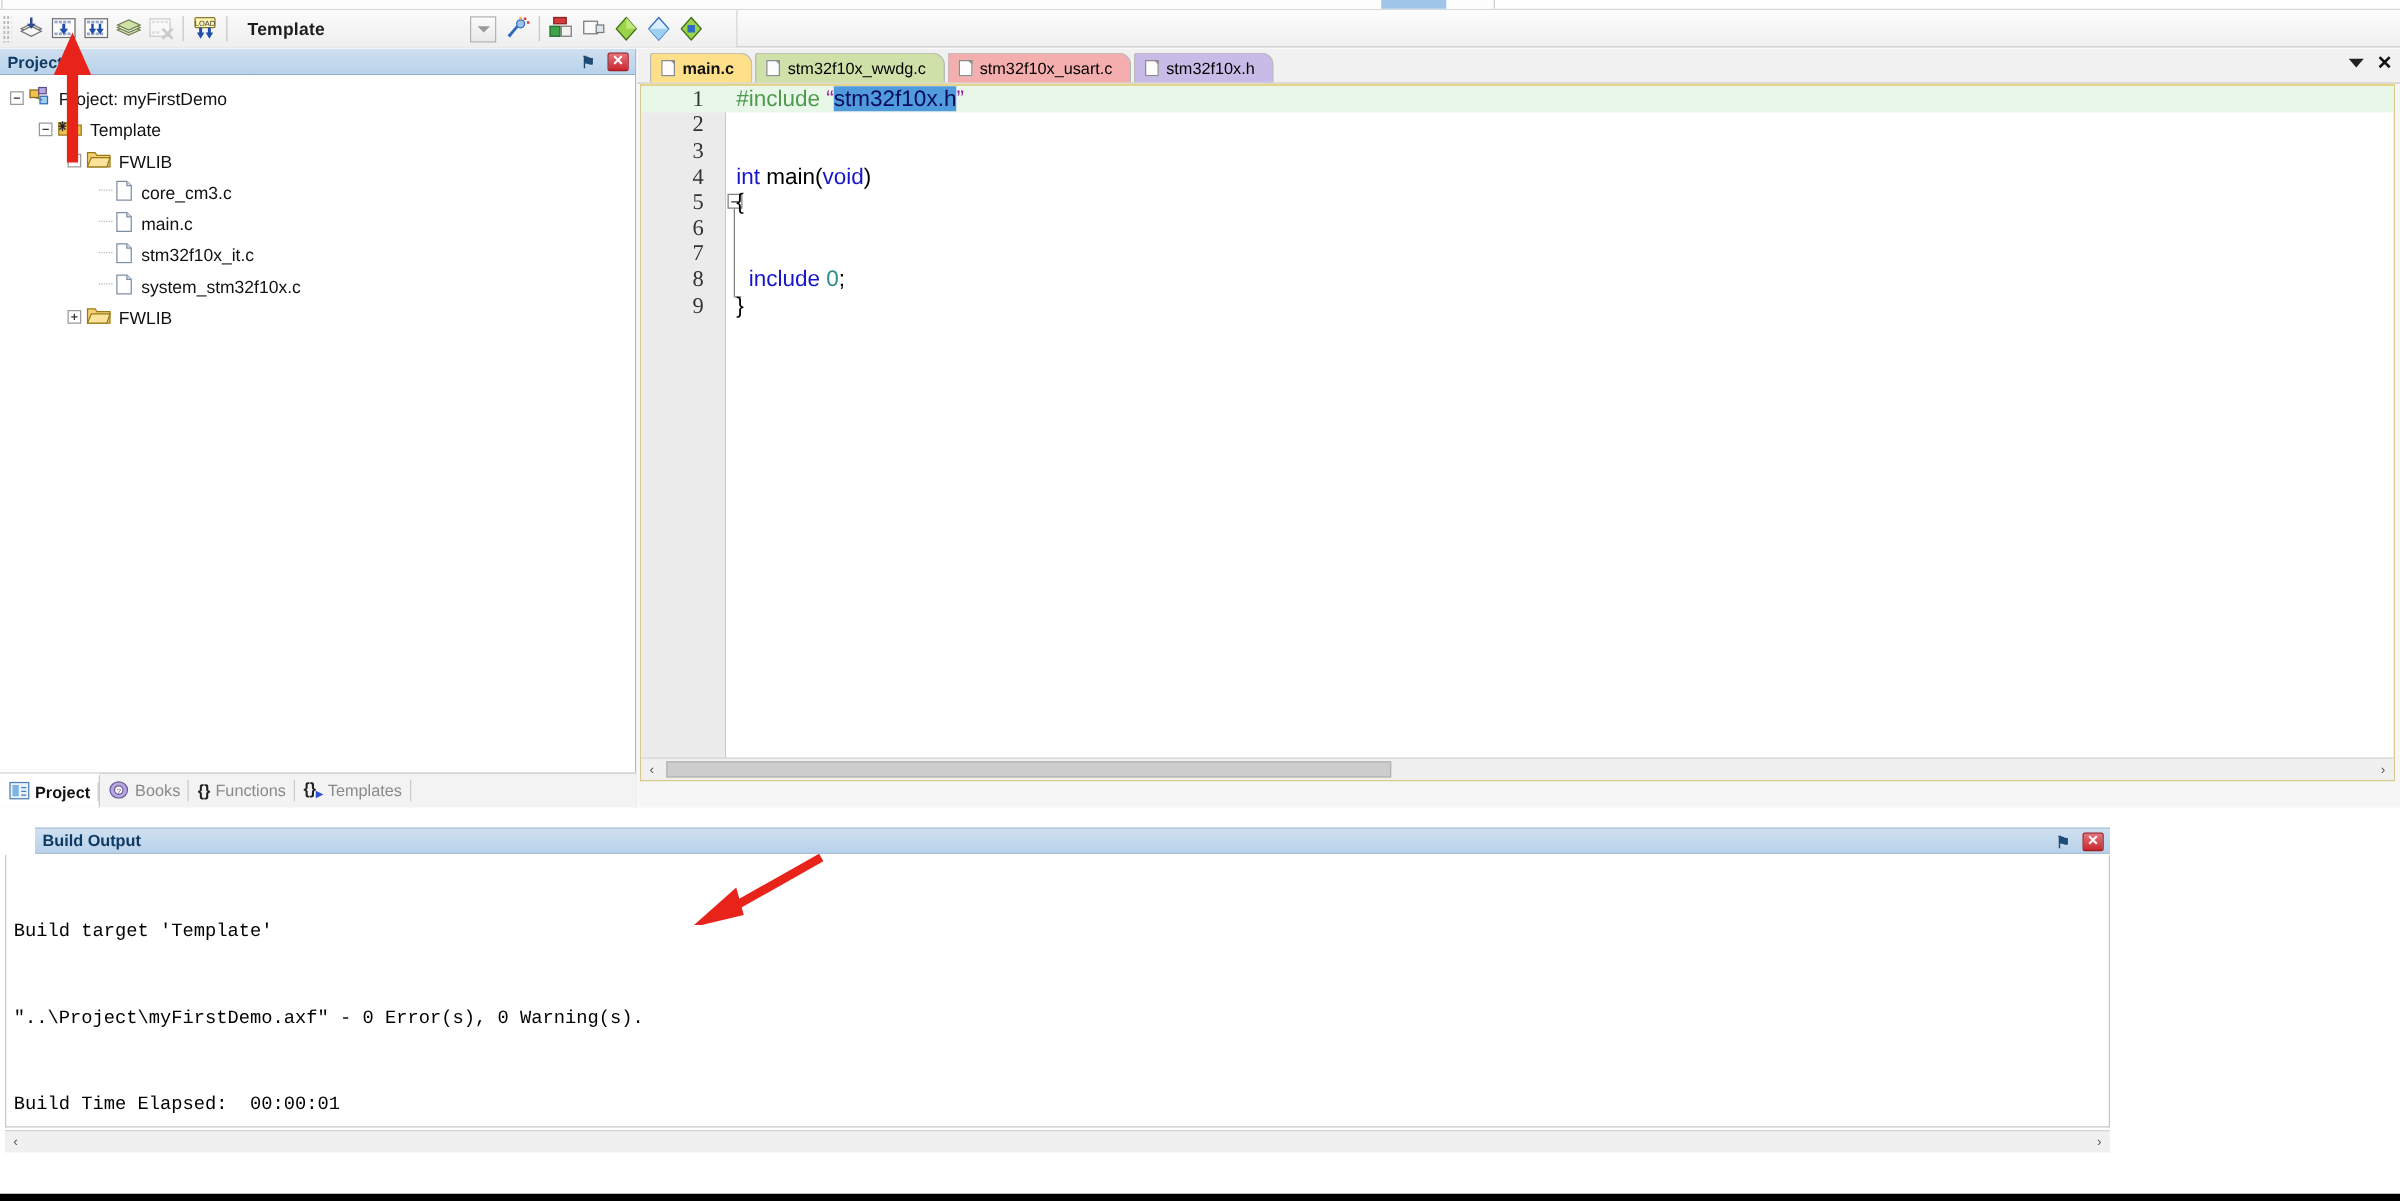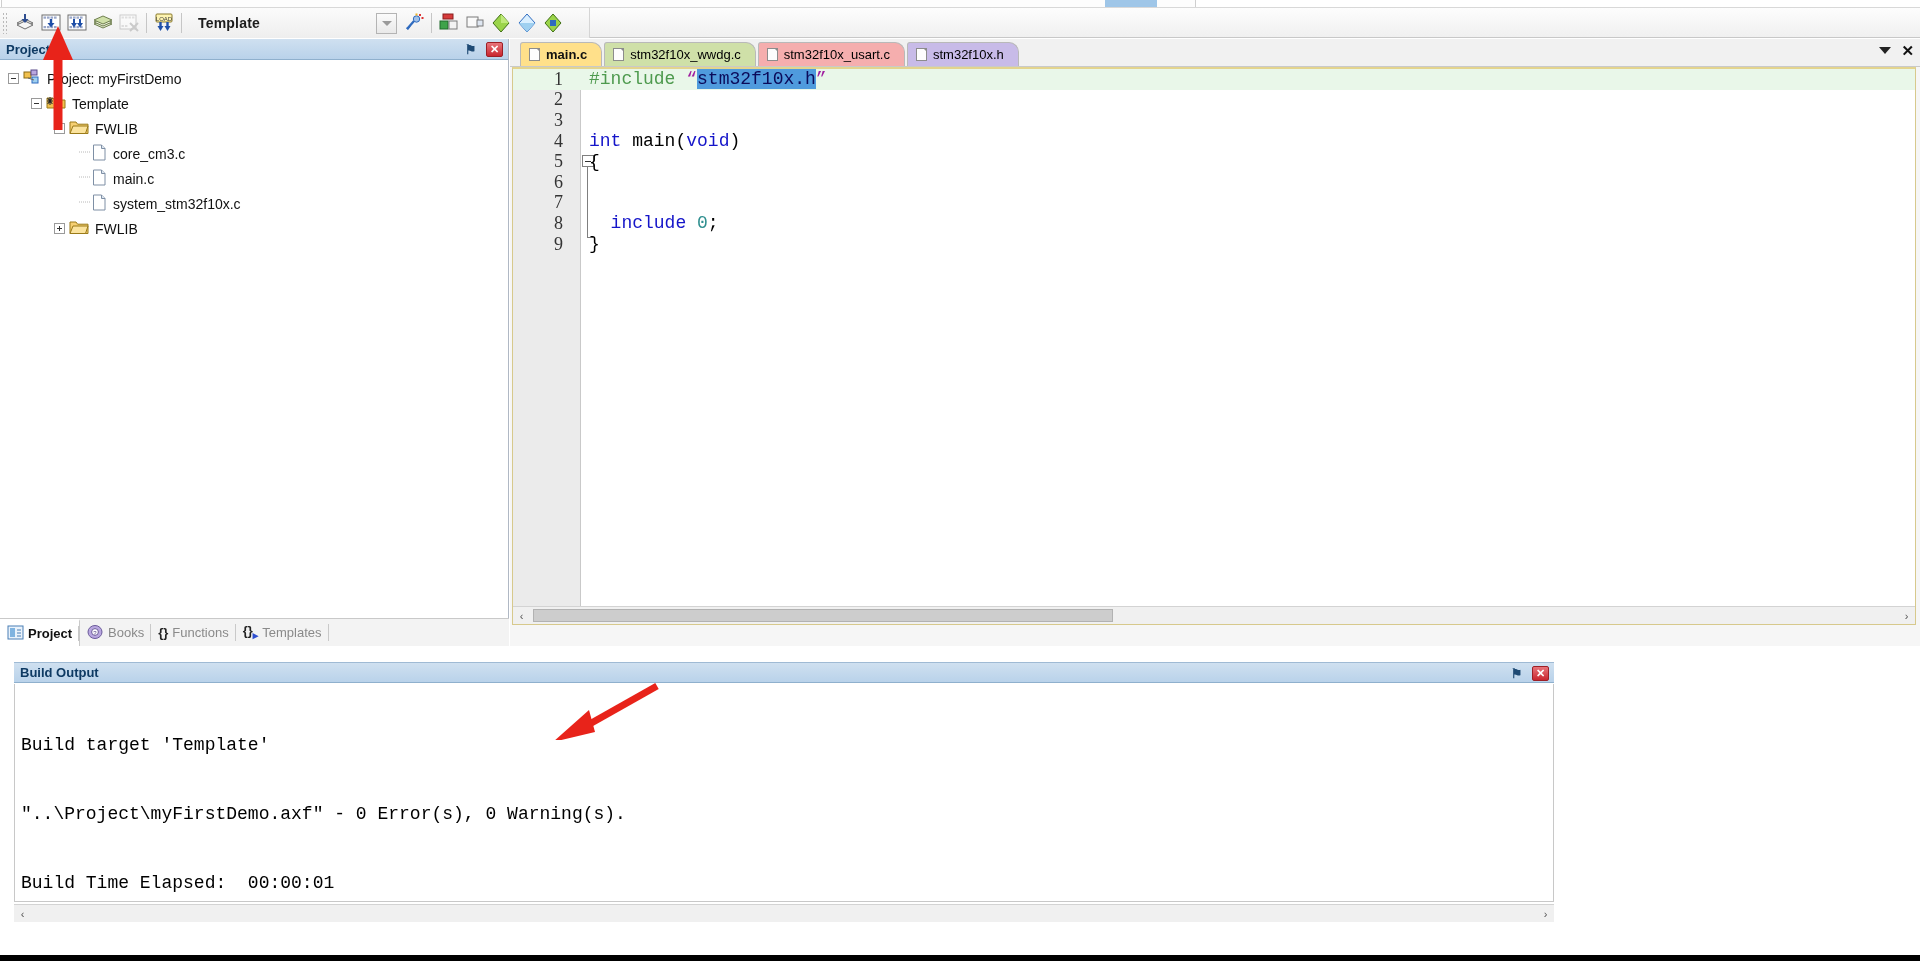--- a/index.html
+++ b/index.html
@@ -184,21 +184,21 @@
     font-family:"Liberation Serif", serif; font-size:18px;
   }
   .cl { position:relative; height:20.6px; display:flex; align-items:center; }
   .cl.hl { background:#e9f7e9; }
   .lnum {
     width:58px; text-align:right; padding-right:8px;
     color:#333; font-family:"Liberation Serif", serif; font-size:18px;
     flex:0 0 auto; position:relative; z-index:2;
   }
   .ctext {
-    padding-left:18px; white-space:pre; font-family:Liberation Mono, monospace;
+    padding-left:18px; white-space:pre; font-family:Liberation Sans, sans-serif;
     font-size:18px; color:#000; position:relative; z-index:2;
   }
   .k-pre { color:#4e9a4e; }
   .k-str { color:#a020a0; }
   .k-kw  { color:#1515c9; font-weight:normal; }
   .k-num { color:#2f8f8f; }
   .sel-text { background:#4f9bdd; color:#0b0b5a; }
   .foldbox {
     position:absolute; left:69px; width:12px; height:12px;
     border:1px solid #7f7f7f; background:#fff;
@@ -213,34 +213,35 @@
   .hscroll {
     position:absolute; left:0; bottom:0; width:100%; height:18px;
     background:#f0f0f0; border-top:1px solid #d3d3d3; display:flex; align-items:center;
   }
   .hs-btn { width:17px;height:16px;display:flex;align-items:center;justify-content:center;
             color:#555; font-size:11px; }
   .hs-thumb { height:13px; background:#cdcdcd; border:1px solid #b2b2b2; }
 
   
   .build {
-    position:absolute; left:14px; top:662px; width:1540px; height:260px;
+    position:absolute; left:4px; top:662px; width:1684px; height:260px;
     background:#fff;
+    padding-left:24px;
   }
   .build-title {
     height:21px; width:100%;
     background: linear-gradient(#cfe0f0, #b9d2ea);
     border-top:1px solid #9fbad4; border-bottom:1px solid #8fb0cd;
     display:flex; align-items:center; position:relative;
   }
   .build-title span.t { font-size:13px; font-weight:bold; color:#0e3a63; margin-left:6px; }
   .build-body {
     position:absolute; left:0; top:22px; right:0; bottom:20px;
     background:#fff; border:1px solid #c8c8c8; border-top:none;
-    font-family:"Liberation Mono", monospace; font-size:18px; color:#000;
+    font-family:"Liberation Mono", monospace; font-size:15px; color:#000;
     padding:4px 6px; line-height:23px; white-space:pre;
   }
   .build-scroll {
     position:absolute; left:0; bottom:0; width:100%; height:18px;
     background:#f0f0f0; border-top:1px solid #d3d3d3; display:flex;
     align-items:center; justify-content:space-between;
   }
 
   
   .status {
@@ -464,20 +465,31 @@
         <div class="trow">
           <span class="spacer" style="width: 77px;"></span>
           <span class="spacer" style="width: 15px;"><svg width="15" height="14">
               <path d="M2 7 H13" stroke="#b8b8b8" stroke-dasharray="1 1"></path>
             </svg></span>
           <span class="ico"><svg width="15" height="17" viewBox="0 0 15 17">
               <path d="M1.5 1 L9.5 1 L13 4.5 L13 16 L1.5 16 Z" fill="#ffffff" stroke="#7e8fa5"></path>
               <path d="M9.5 1 L9.5 4.5 L13 4.5" fill="#dde6f0" stroke="#7e8fa5"></path>
             </svg></span>
           <span class="tlabel">main.c</span>
+        </div>
+        <div class="trow">
+          <span class="spacer" style="width: 77px;"></span>
+          <span class="spacer" style="width: 15px;"><svg width="15" height="14">
+              <path d="M2 7 H13" stroke="#b8b8b8" stroke-dasharray="1 1"></path>
+            </svg></span>
+          <span class="ico"><svg width="15" height="17" viewBox="0 0 15 17">
+              <path d="M1.5 1 L9.5 1 L13 4.5 L13 16 L1.5 16 Z" fill="#ffffff" stroke="#7e8fa5"></path>
+              <path d="M9.5 1 L9.5 4.5 L13 4.5" fill="#dde6f0" stroke="#7e8fa5"></path>
+            </svg></span>
+          <span class="tlabel">stm32f10x_it.c</span>
         </div>
         <div class="trow">
           <span class="spacer" style="width: 77px;"></span>
           <span class="spacer" style="width: 15px;"><svg width="15" height="14">
               <path d="M2 7 H13" stroke="#b8b8b8" stroke-dasharray="1 1"></path>
             </svg></span>
           <span class="ico"><svg width="15" height="17" viewBox="0 0 15 17">
               <path d="M1.5 1 L9.5 1 L13 4.5 L13 16 L1.5 16 Z" fill="#ffffff" stroke="#7e8fa5"></path>
               <path d="M9.5 1 L9.5 4.5 L13 4.5" fill="#dde6f0" stroke="#7e8fa5"></path>
             </svg></span>

